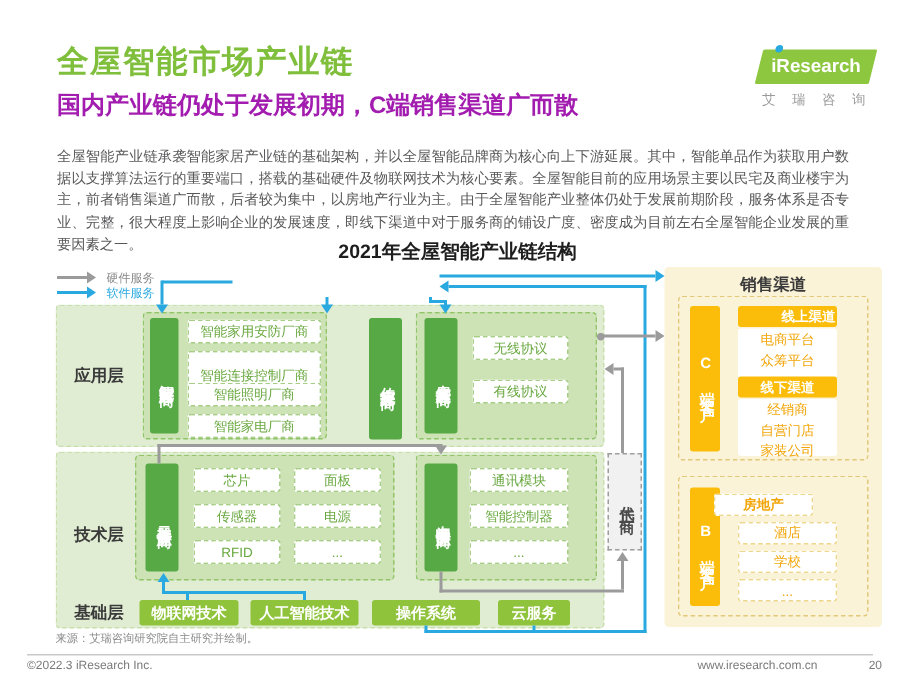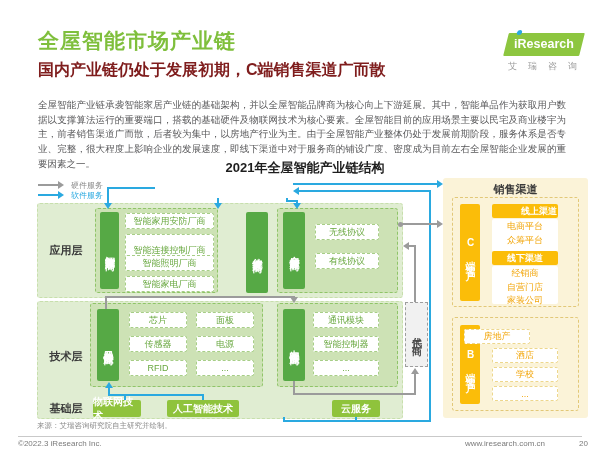--- a/index.html
+++ b/index.html
@@ -2,21 +2,21 @@
 <html><head>
 <meta charset="utf-8">
 <style>
   * { box-sizing: border-box; margin: 0; padding: 0; }
   html,body { width: 600px; height: 450px; background: #fff; }
   body { font-family: "Liberation Sans", sans-serif; }
   .slide { position: relative; width: 600px; height: 450px; overflow: hidden; background: #fff; }
 
   
   .page-title { position:absolute; left:38px; top:27px; font-size:21px; font-weight:bold; color:#7FBF3C; letter-spacing:1px; }
-  .page-subtitle { position:absolute; left:38px; top:60px; font-size:16px; font-weight:bold; color:#7f1d1d; }
+  .page-subtitle { position:absolute; left:38px; top:60px; font-size:16px; font-weight:bold; color:#a21caf; }
   .logo { position:absolute; left:506px; top:33px; width:78px; }
   .logo-band { position:relative; width:76px; height:23px; background:#8DC63F; transform:skewX(-14deg); border-radius:1px; }
   .logo-band span { display:block; transform:skewX(14deg); color:#fff; font-weight:bold; font-size:12.5px; line-height:23px; text-align:center; }
   .logo-dot { position:absolute; left:8px; top:-3px; width:5px; height:5px; border-radius:50%; background:#2AA9E0; }
   .logo-cn { position:absolute; left:2px; top:27px; font-size:9px; color:#9A9A9A; letter-spacing:11px; white-space:nowrap; }
 
   .intro { position:absolute; left:38px; top:98px; width:528px; font-size:9.5px; line-height:14.7px; color:#58585A; text-align:justify; }
 
   .diagram-title { position:absolute; left:150px; top:159px; width:310px; text-align:center; font-size:13px; font-weight:bold; color:#1E1E1E; }
 
@@ -130,22 +130,23 @@
   <div class="witem" style="left:196px; top:360px; width:58px; height:16px;">...</div>
 
   <div class="gpanel" style="left:277px; top:303px; width:121px; height:84px;"></div>
   <div class="vbox" style="left:283px; top:309px; width:22px; height:72px;">中间件供应商</div>
   <div class="witem" style="left:313px; top:312px; width:66px; height:16px;">通讯模块</div>
   <div class="witem" style="left:313px; top:336px; width:66px; height:16px;">智能控制器</div>
   <div class="witem" style="left:313px; top:360px; width:66px; height:16px;">...</div>
 
   <div class="oembox">代工厂商</div>
 
-  <div class="bsolid" style="left:93px; width:48px;">物联网技术</div>
+  <div class="bsolid" style="left:93px; width:66px;">物联网技术</div>
   <div class="bsolid" style="left:167px; width:72px;">人工智能技术</div>
+  <div class="bsolid" style="left:248px; width:72px;">操作系统</div>
   <div class="bsolid" style="left:332px; width:48px;">云服务</div>
 
   <div class="sales"></div>
   <div class="sales-title">销售渠道</div>
 
   <div class="ypanel" style="left:452px; top:197px; width:127px; height:110px;"></div>
   <div class="yvbox" style="left:460px; top:204px; width:20px; height:97px;">C端客户</div>
   <div class="yheader" style="left:492px; top:204px; width:66px; height:14px;padding-left:28px;">线上渠道</div>
   <div class="ylist" style="left:492px; top:219px; width:66px; height:33px; padding-top:1px;">
     <div>电商平台</div>
@@ -153,21 +154,21 @@
   </div>
   <div class="yheader" style="left:492px; top:251px; width:66px; height:14px;">线下渠道</div>
   <div class="ylist" style="left:492px; top:266px; width:66px; height:38px; padding-top:1px;">
     <div>经销商</div>
     <div>自营门店</div>
     <div>家装公司</div>
   </div>
 
   <div class="ypanel" style="left:452px; top:317px; width:127px; height:94px;"></div>
   <div class="yvbox" style="left:460px; top:325px; width:20px; height:79px;">B端客户</div>
-  <div class="yitem" style="left:464px; top:329px; width:66px; height:15px;">房地产</div>
+  <div class="yitem" style="left:476px; top:329px; width:66px; height:15px;font-weight:bold;">房地产</div>
   <div class="yitem" style="left:492px; top:348px; width:66px; height:15px;">酒店</div>
   <div class="yitem" style="left:492px; top:367px; width:66px; height:15px;">学校</div>
   <div class="yitem" style="left:492px; top:386px; width:66px; height:15px;">...</div>
 
   <div class="hl blue" style="left:108px; top:187px; width:47px;"></div>
   <div class="vl blue" style="left:107px; top:187px; height:16px;"></div>
   <div class="arrow ar-d-b" style="left:104px; top:203px;"></div>
 
   <div class="vl blue" style="left:217px; top:198px; height:6px;"></div>
   <div class="arrow ar-d-b" style="left:214px; top:203px;"></div>

